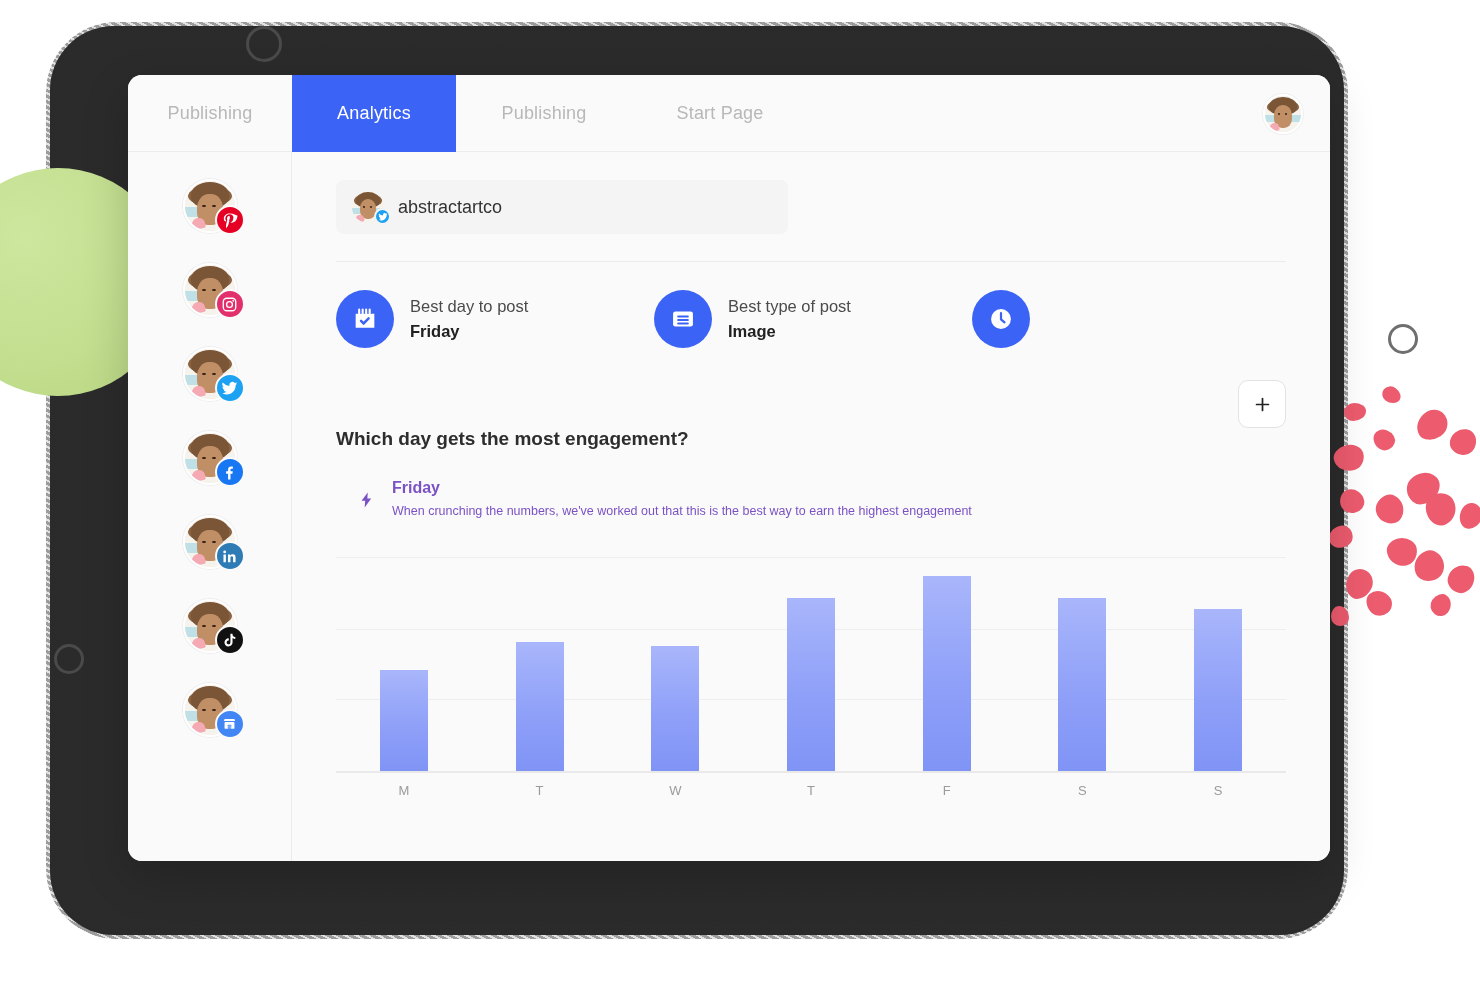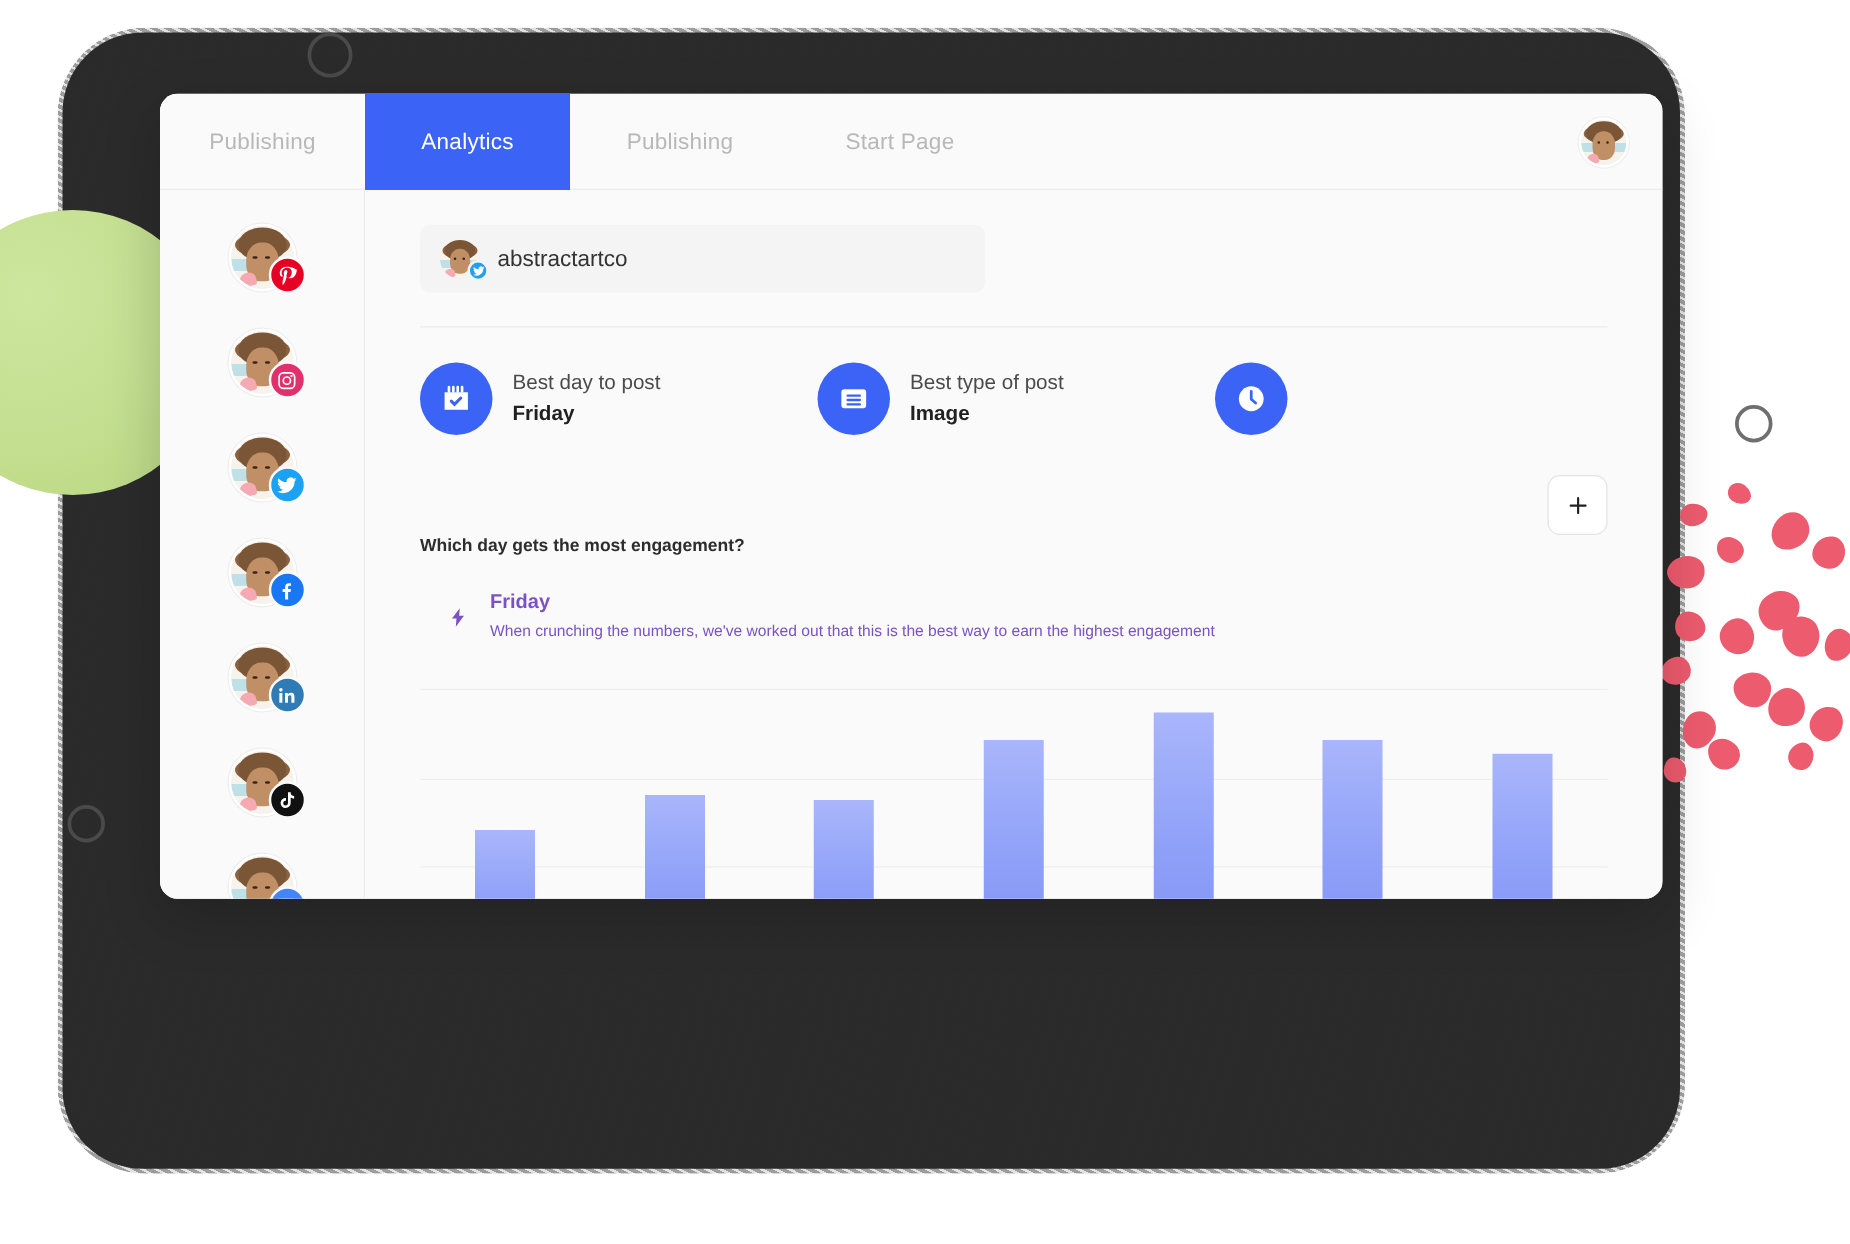--- a/index.html
+++ b/index.html
@@ -56,21 +56,21 @@
   .blob {
     position: absolute;
     background: #ec5b6e;
     border-radius: 46% 54% 58% 42% / 52% 44% 56% 48%;
   }
 
   
   .app-window {
     position: absolute;
     left: 128px; top: 75px;
-    width: 1202px; height: 644px;
+    width: 1202px; height: 786px;
     background: #fafafa;
     border-radius: 14px;
     overflow: hidden;
     box-shadow: 0 16px 46px rgba(0,0,0,.18);
   }
 
   
   .tabbar {
     position: relative;
     height: 77px;
@@ -188,21 +188,21 @@
   }
   .stat-ico svg { width: 28px; height: 28px; display: block; }
   .stat-label { font-size: 16.5px; color: #4b4b4b; line-height: 1.5; }
   .stat-value { font-size: 16.5px; color: #212121; font-weight: bold; line-height: 1.5; }
 
   
   .q-row {
     margin-top: 56px;
     display: flex; align-items: flex-start; justify-content: space-between;
   }
-  .question { font-size: 14px; font-weight: bold; color: #2d2d2d; padding-top: 24px; }
+  .question { font-size: 19px; font-weight: bold; color: #2d2d2d; padding-top: 24px; }
   .plus-btn {
     width: 48px; height: 48px;
     border-radius: 10px;
     border: 1px solid #e3e3e3;
     background: #fff;
     display: flex; align-items: center; justify-content: center;
     cursor: pointer;
     margin-top: -24px;
   }
   .plus-btn svg { width: 19px; height: 19px; }

